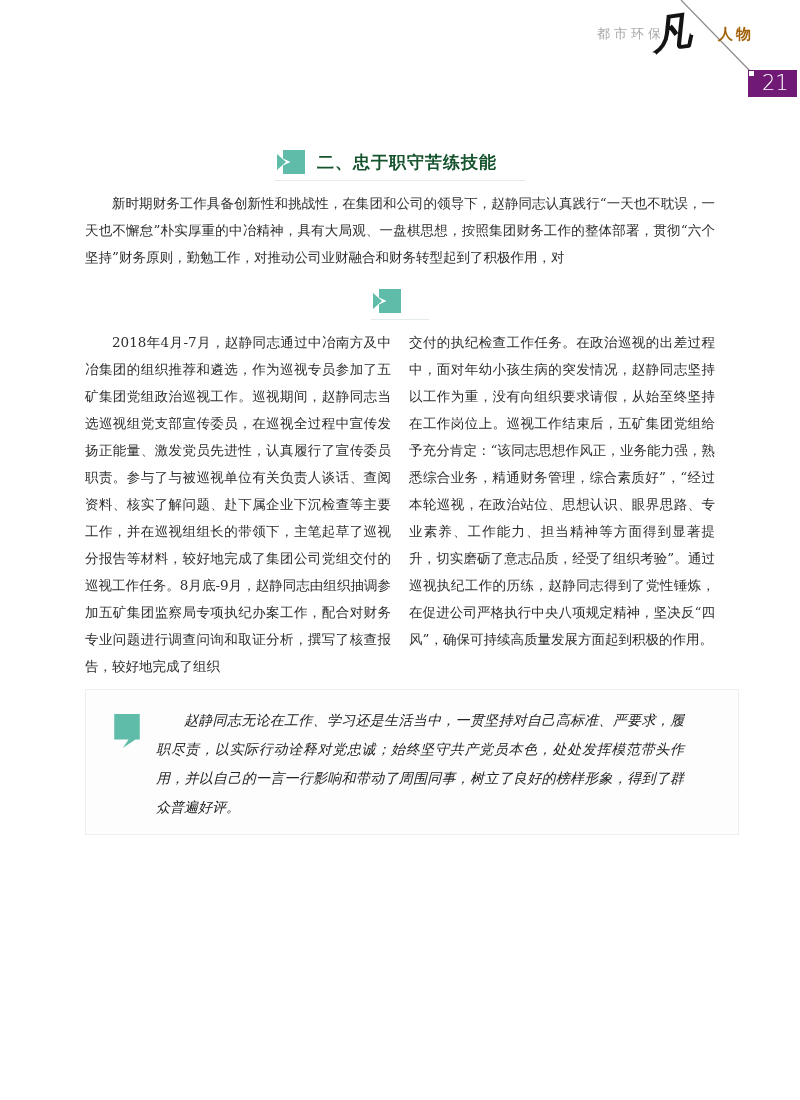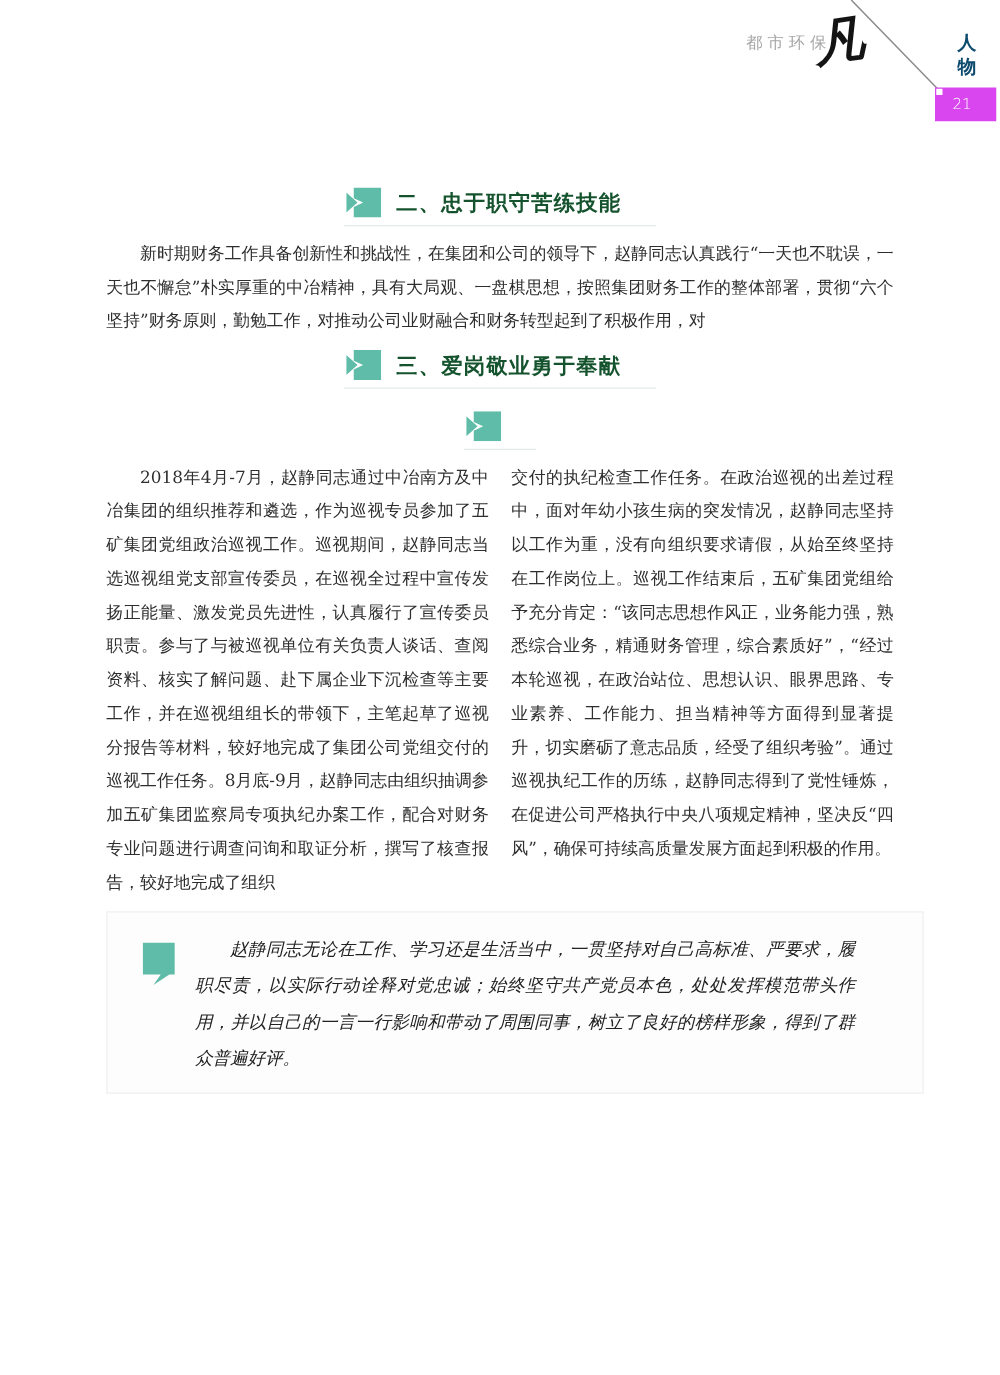--- a/index.html
+++ b/index.html
@@ -14,29 +14,29 @@
     font-family:"DejaVu Sans","Liberation Sans",sans-serif;
     font-size:13px; letter-spacing:4px; color:#a7a7a7;
   }
   .calligraphy {
     position:absolute; left:651px; top:6px;
     font-size:40px; font-style:italic; font-weight:bold; color:#141414;
     transform:rotate(-8deg);
   }
   .diag-line { position:absolute; left:678px; top:0; }
   .section-label {
-    position:absolute; left:766px; top:25px;
+    position:absolute; left:718px; top:25px;
     font-family:"DejaVu Sans","Liberation Sans",sans-serif;
-    font-size:15px; font-weight:bold; letter-spacing:3px; color:#0c4a6e;
+    font-size:15px; font-weight:bold; letter-spacing:3px; color:#a16207;
   }
   .badge {
     position:absolute; left:748px; top:70px; width:49px; height:27px;
-    background:#d946ef; box-sizing:border-box; padding-left:14px;
+    background:#701a75; box-sizing:border-box; padding-left:14px;
     font-family:"DejaVu Sans","Liberation Sans",sans-serif;
-    font-size:12px; font-weight:300; line-height:27px; color:#ffffff;
+    font-size:21px; font-weight:300; line-height:27px; color:#ffffff;
   }
   .badge-notch { position:absolute; left:1px; top:1px; width:5px; height:5px; background:#ffffff; }
 
   
   main { position:absolute; left:85px; top:150px; width:630px; }
   .section { margin-bottom:9px; }
   .sec-head-row { display:flex; justify-content:center; }
   .sec-head {
     display:flex; align-items:center; gap:12px;
     padding:0 28px 6px 2px; border-bottom:1px solid #e3ecea;
@@ -93,29 +93,20 @@
           </svg>
           <span class="sec-title">二、忠于职守苦练技能</span>
         </div>
       </div>
       <div class="cols">
         <div class="col indent">新时期财务工作具备创新性和挑战性，在集团和公司的领导下，赵静同志认真践行“一天也不耽误，一天也不懈怠”朴实厚重的中冶精神，具有大局观、一盘棋思想，按照集团财务工作的整体部署，贯彻“六个坚持”财务原则，勤勉工作，对推动公司业财融合和财务转型起到了积极作用，对</div>
       </div>
     </section>
 
     <section class="section">
-      <div class="sec-head-row">
-        <div class="sec-head">
-          <svg width="28" height="24" viewBox="0 0 28 24">
-            <polygon points="0,4 9,12 0,20" fill="#5fbca8"></polygon>
-            <polygon points="6,0 28,0 28,24 6,24 6,15.5 13.5,12 6,8.5" fill="#5fbca8"></polygon>
-          </svg>
-          <span class="sec-title">三、爱岗敬业勇于奉献</span>
-        </div>
-      </div>
       <div class="cols">
       </div>
     </section>
 
     <section class="section">
       <div class="sec-head-row">
         <div class="sec-head">
           <svg width="28" height="24" viewBox="0 0 28 24">
             <polygon points="0,4 9,12 0,20" fill="#5fbca8"></polygon>
             <polygon points="6,0 28,0 28,24 6,24 6,15.5 13.5,12 6,8.5" fill="#5fbca8"></polygon>

